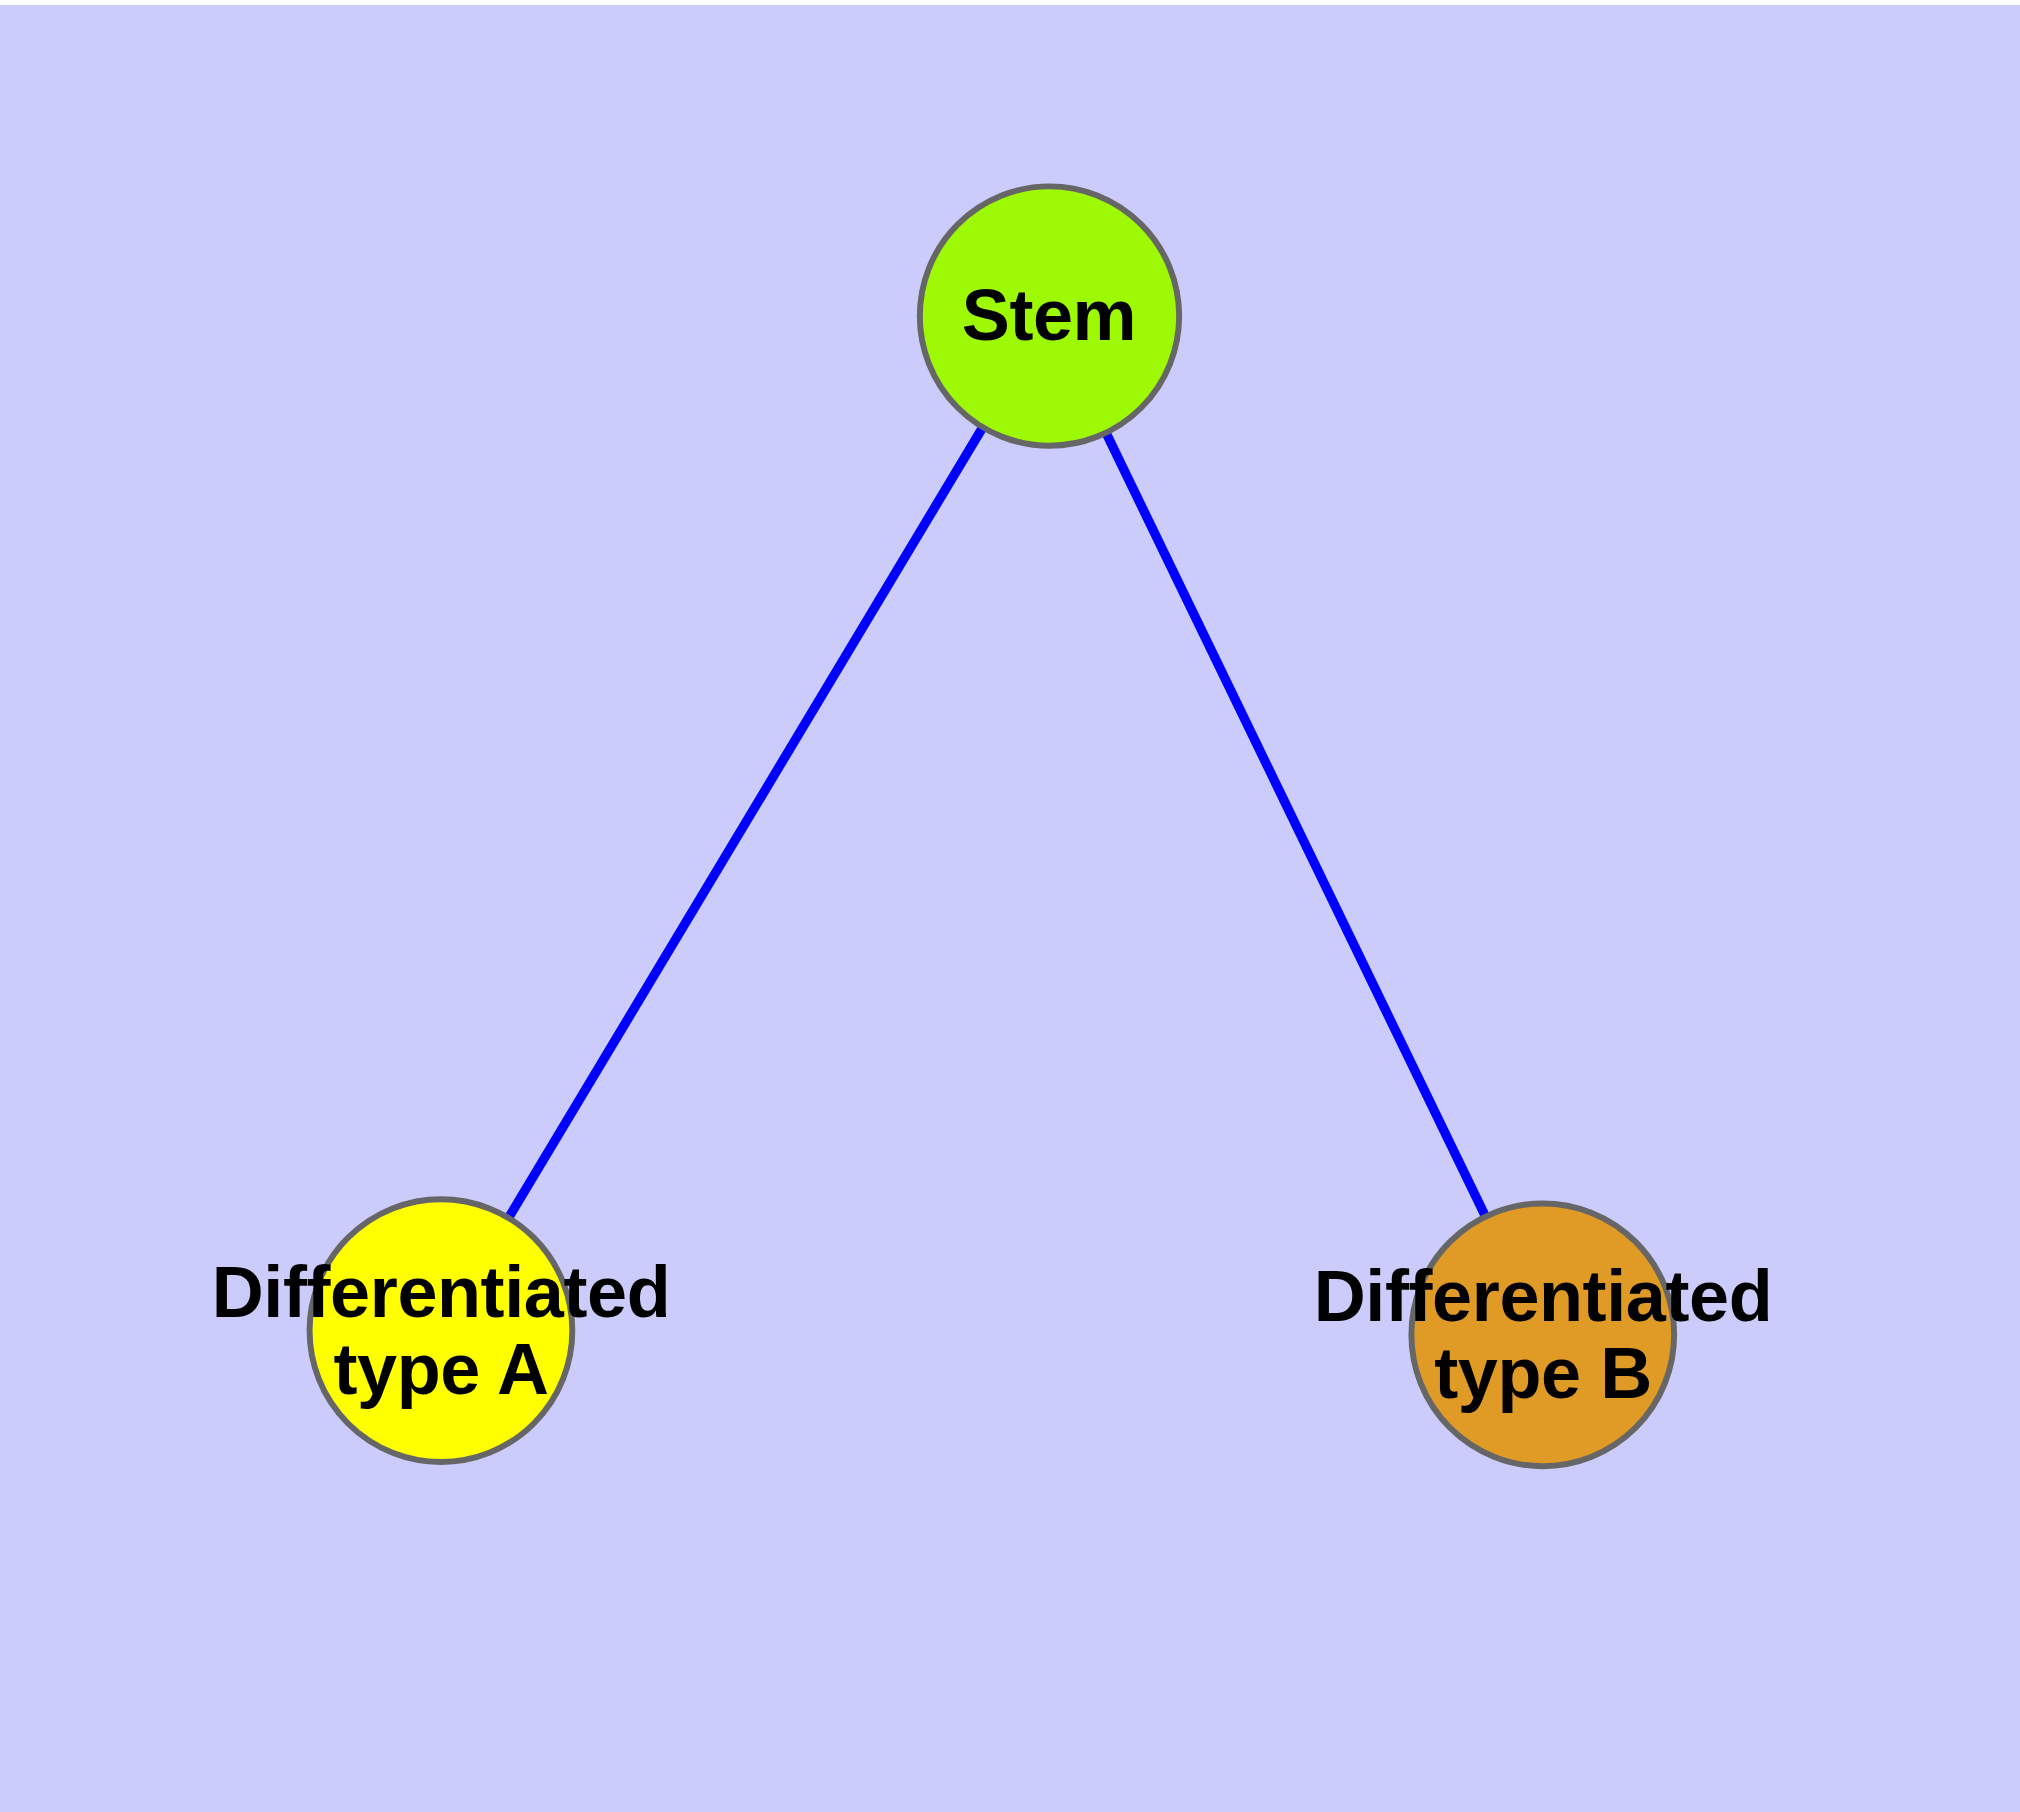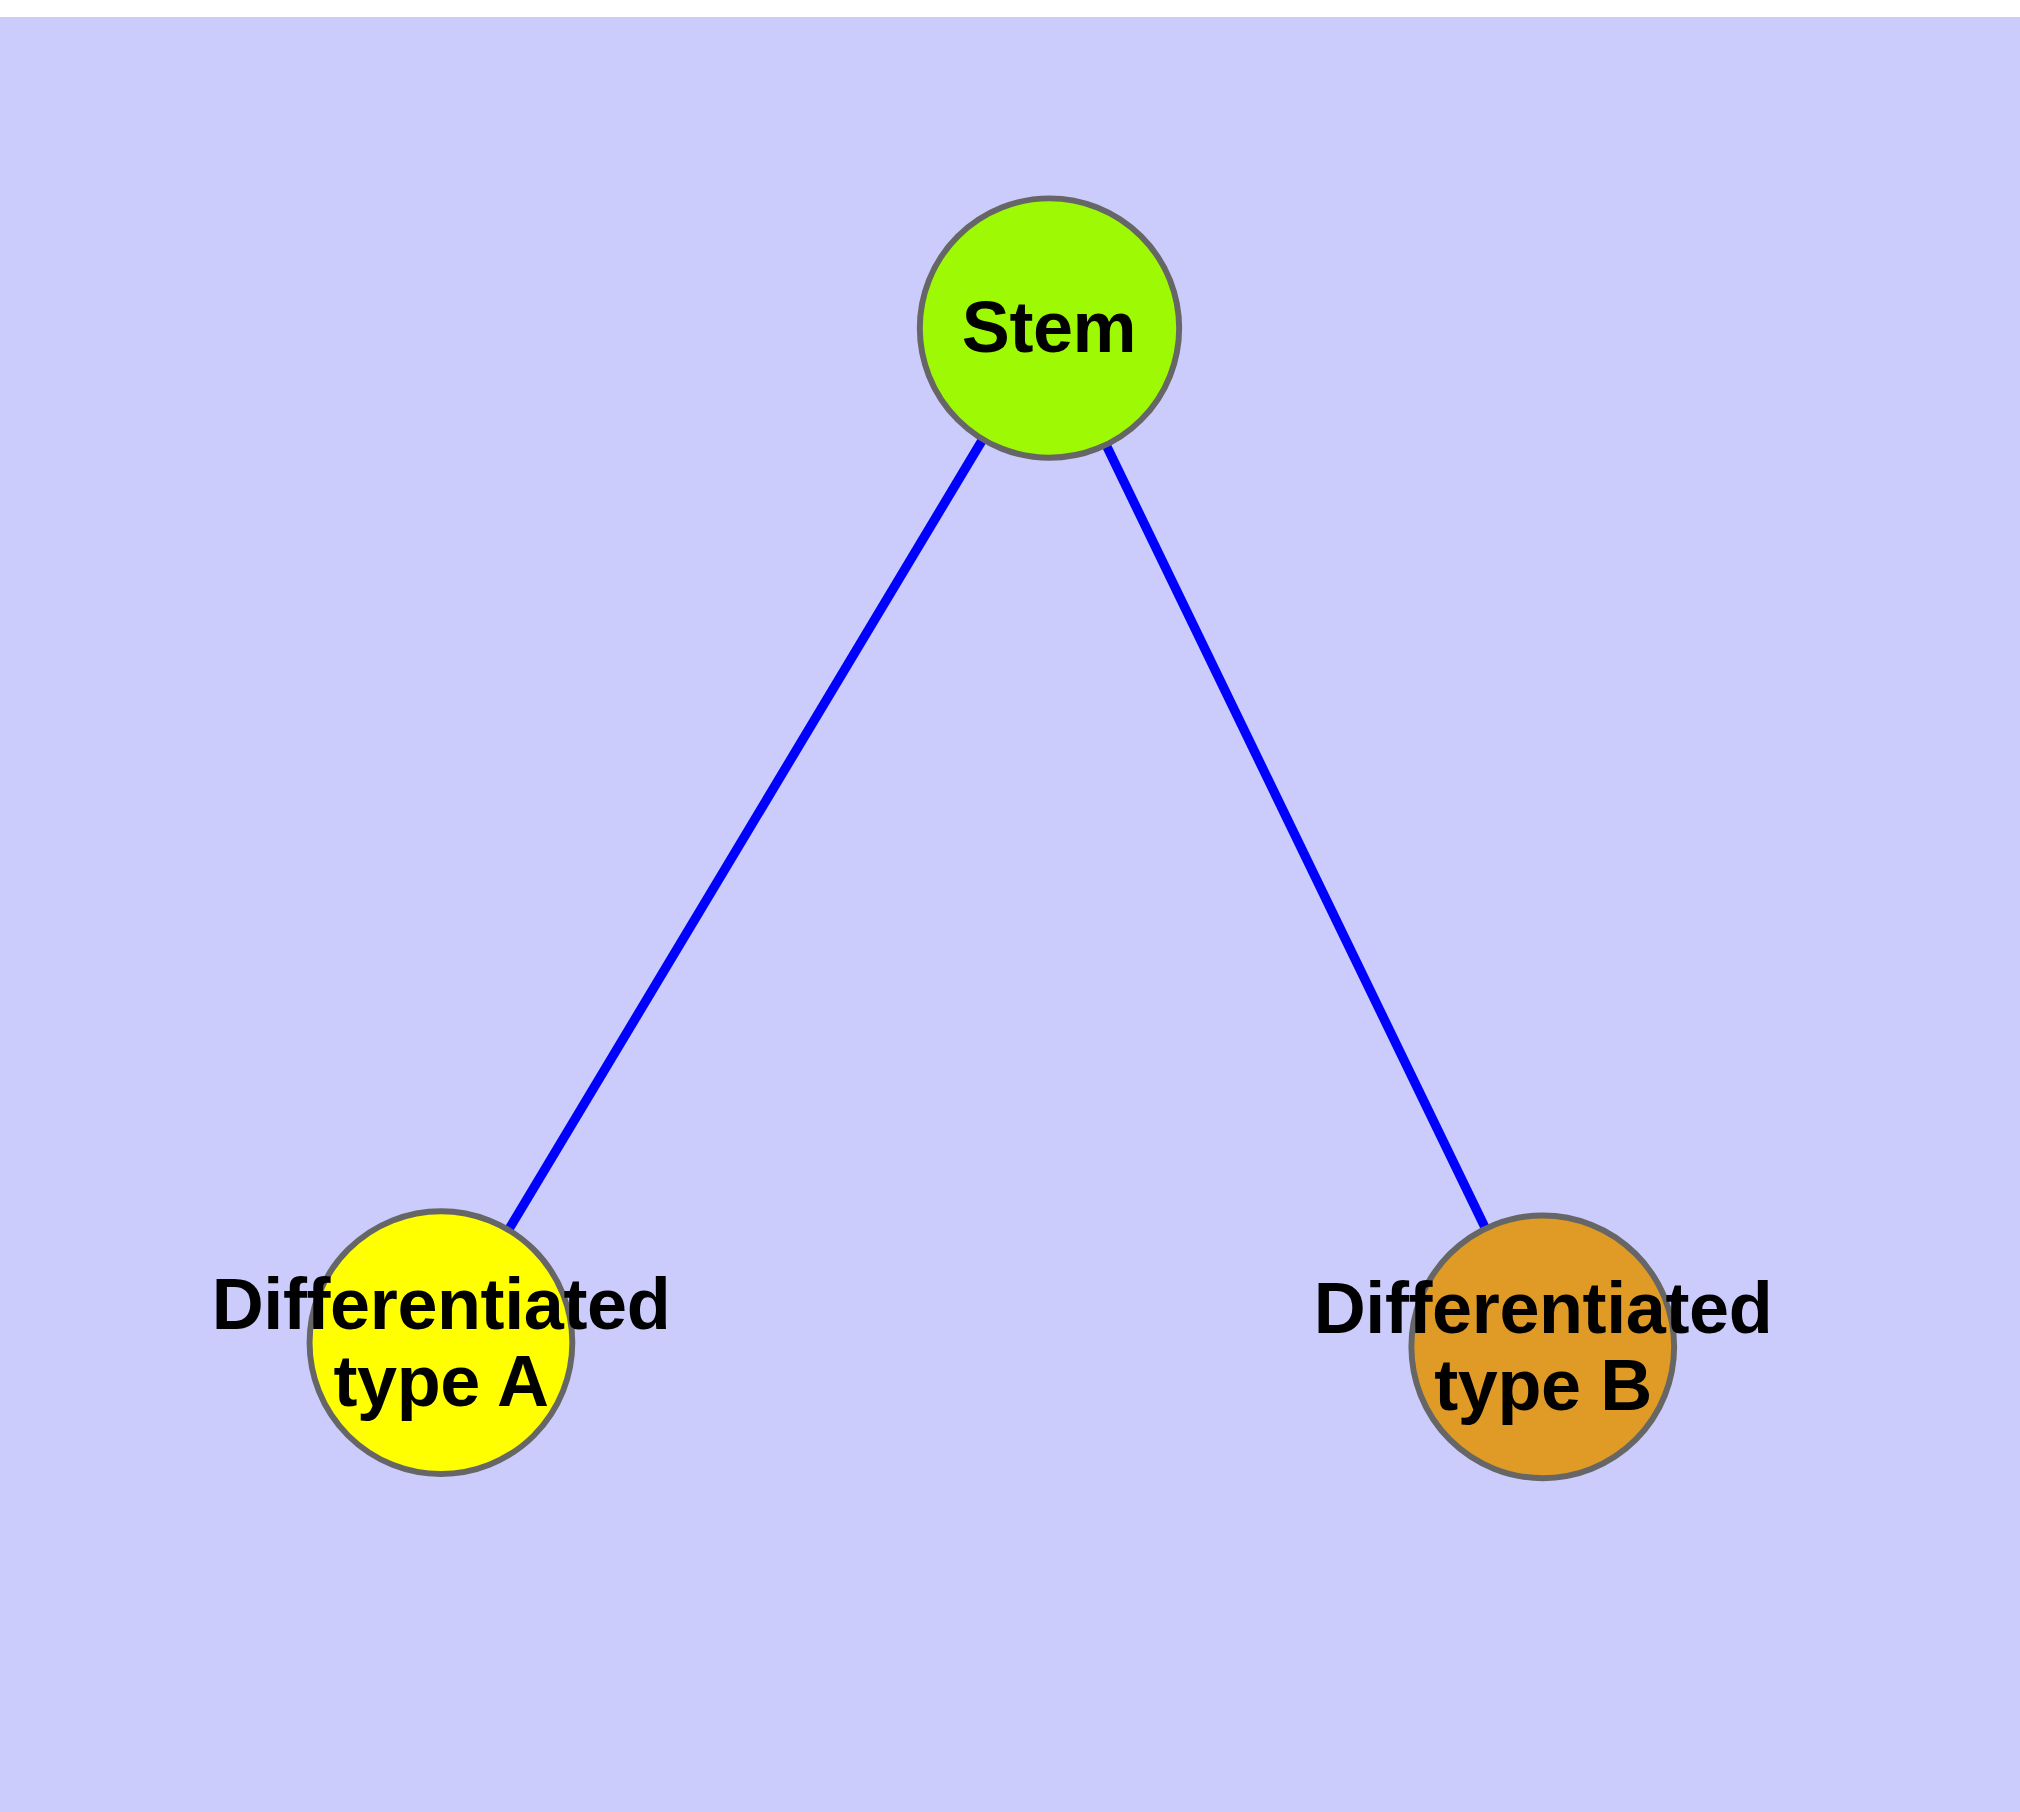--- a/index.html
+++ b/index.html
@@ -13,21 +13,20 @@
     height: 1812px;
     overflow: hidden;
     font-family: "Liberation Sans", sans-serif;
   }
 
   #canvas {
     position: relative;
     width: 2021px;
     height: 1789px;
     background: #ffffff;
-    margin-top: 12px;
   }
 
   
   #plot-area {
     position: absolute;
     left: 0;
     top: 5.1px;
     width: 2021px;
     height: 1807px;
     background: #ccccfc;

